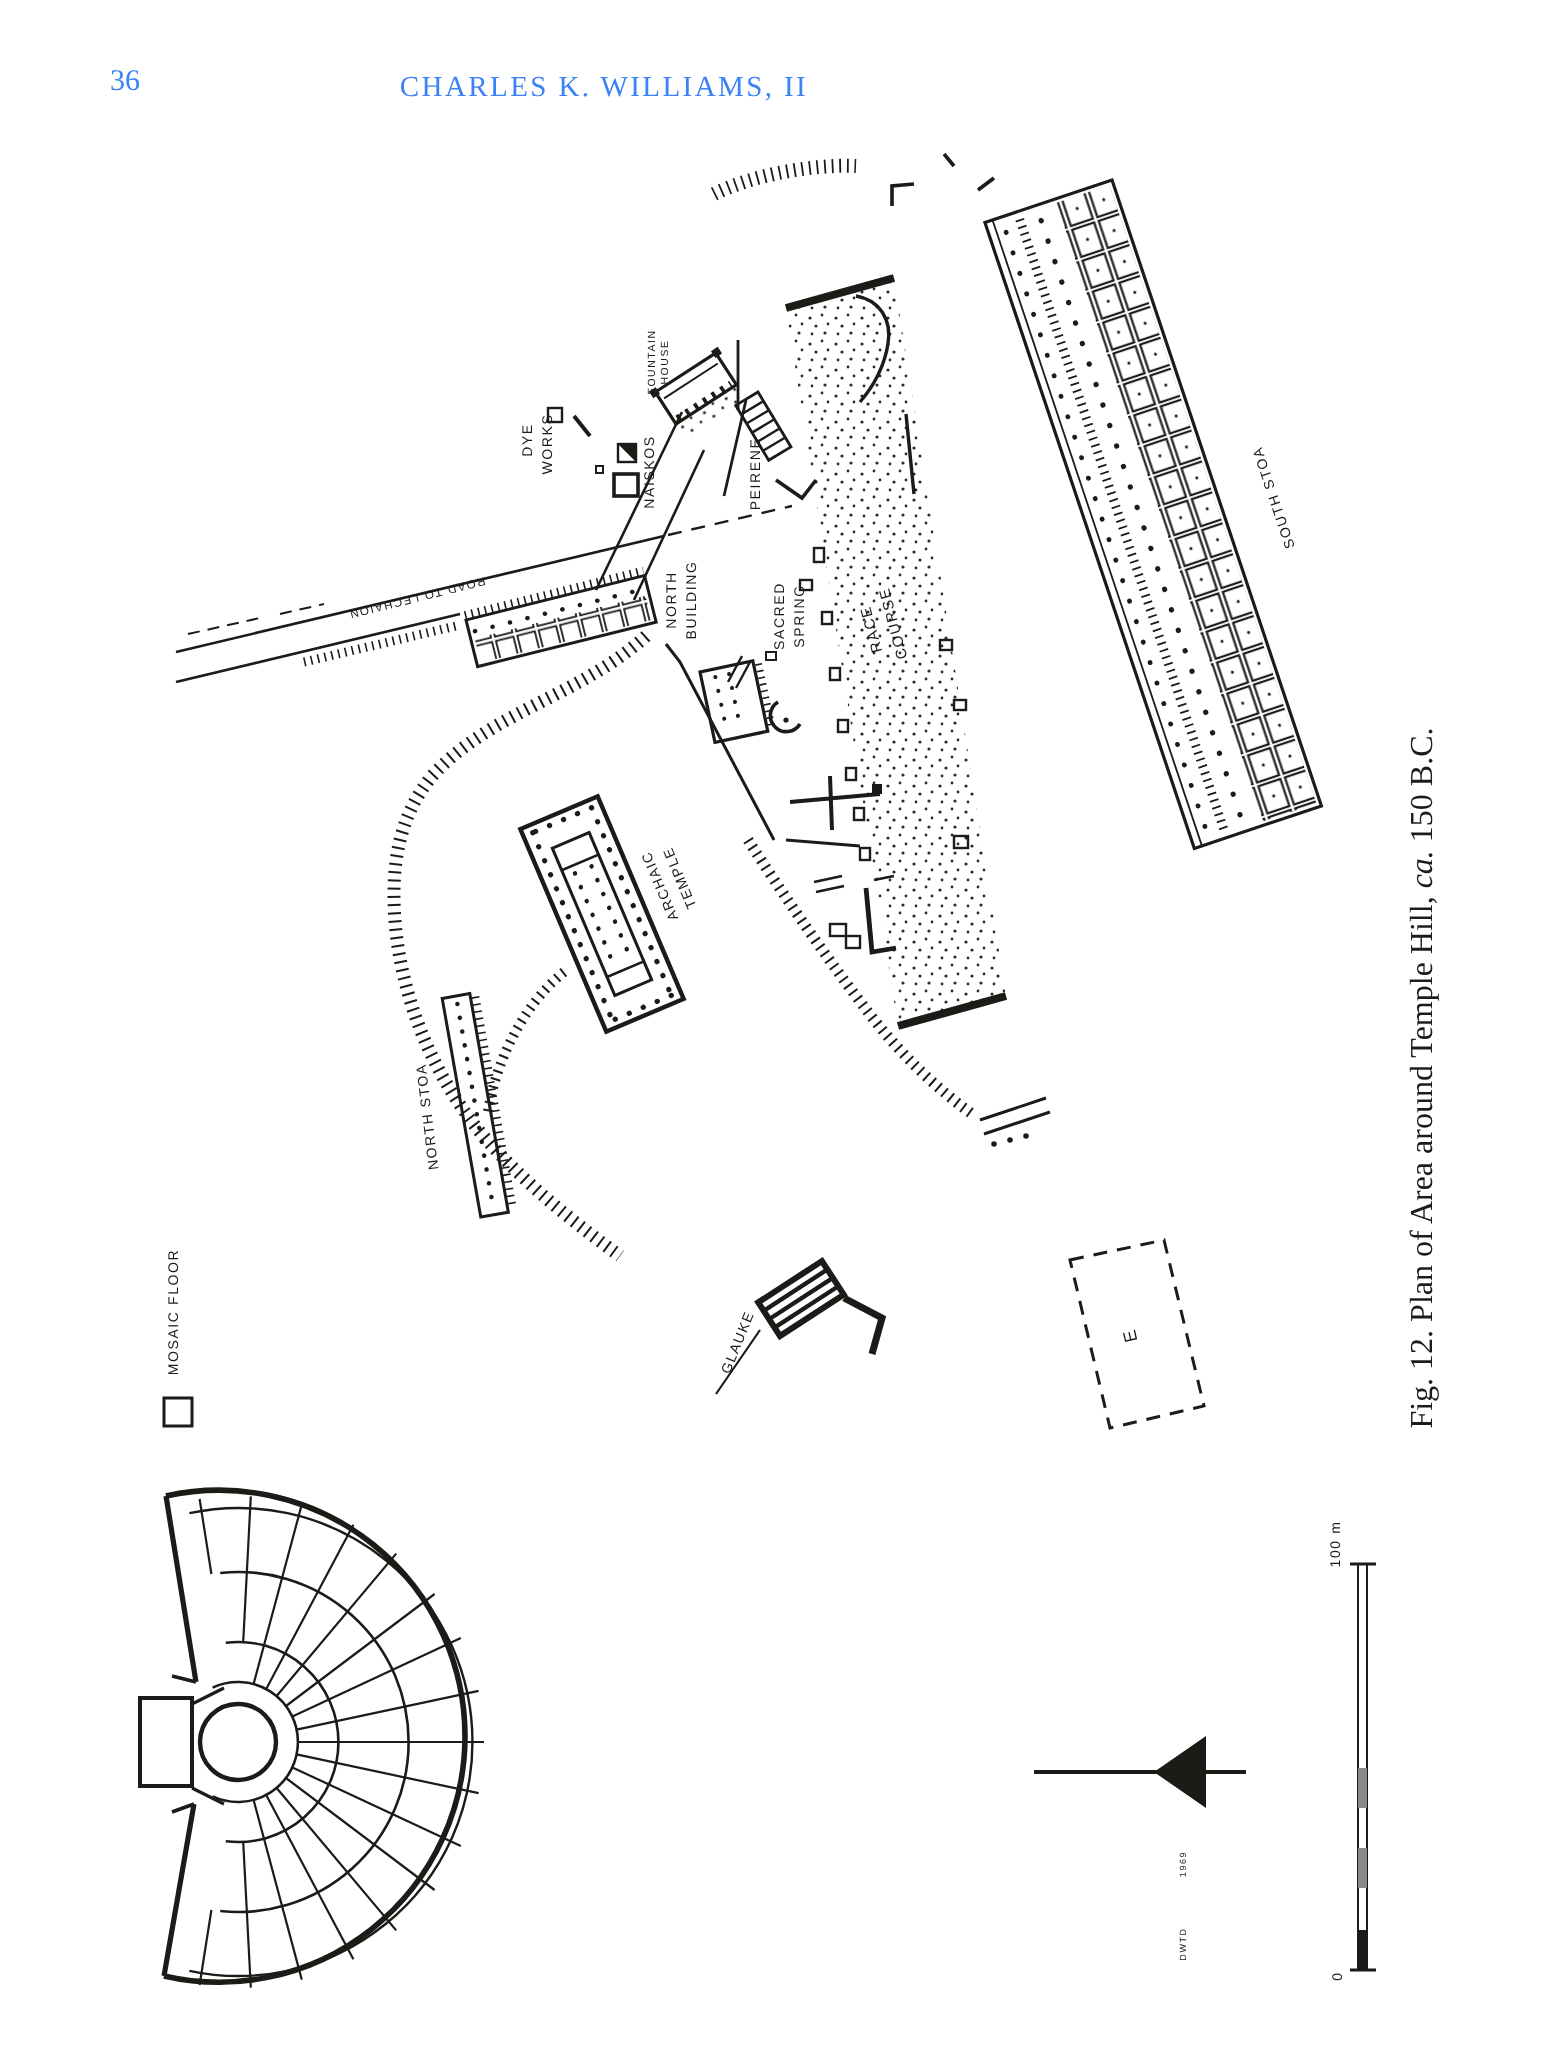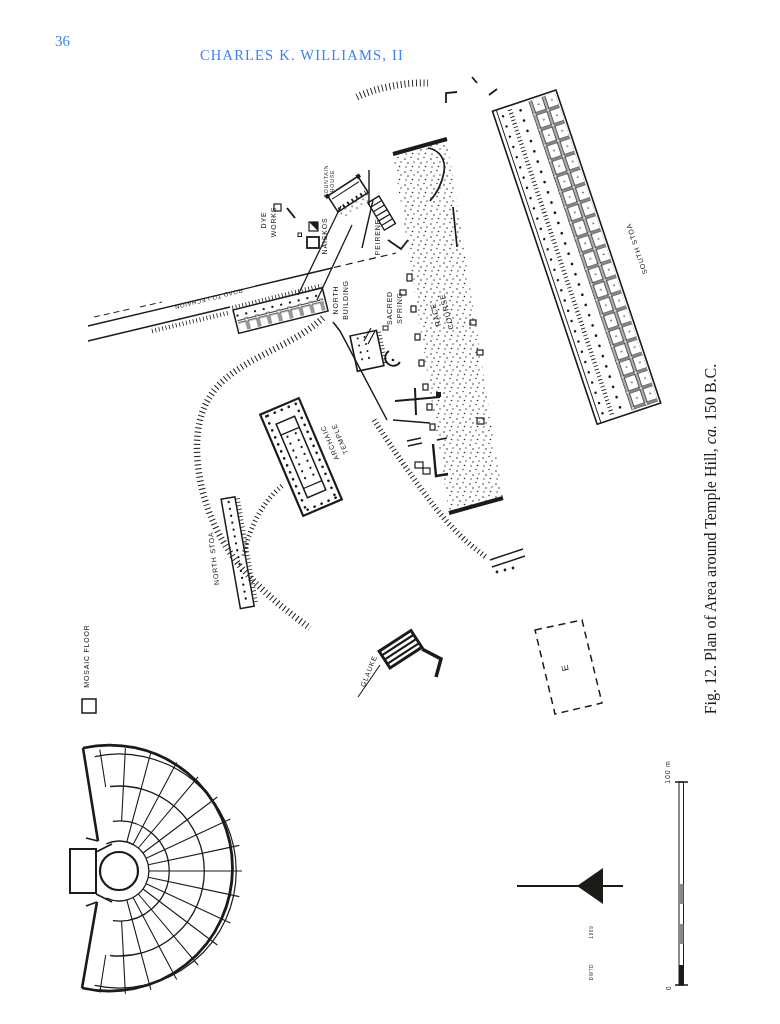--- a/index.html
+++ b/index.html
@@ -1,19 +1,19 @@
 <!DOCTYPE html>
 <html><head>
 <meta charset="utf-8">
 <style>
   html,body{margin:0;padding:0;background:#e8e8e8;}
   .page{position:relative;width:780px;height:1024px;background:#ffffff;overflow:hidden;
         font-family:"Liberation Serif",serif;color:#3b82f6;}
   .pagenum{position:absolute;left:55px;top:33px;font-size:15px;}
-  .runhead{position:absolute;left:302px;top:47px;transform:translateX(-50%);
+  .runhead{position:absolute;left:302px;top:36px;transform:translateX(-50%);
            font-size:14.5px;letter-spacing:1.2px;white-space:nowrap;}
   svg{position:absolute;left:0;top:0;}
   .lbl{font-family:"Liberation Sans",sans-serif;fill:#1d1b17;letter-spacing:0.8px;}
   .cap{font-family:"Liberation Serif",serif;fill:#1d1b17;}
 </style>
 </head>
 <body>
 
 <div class="page">
 

